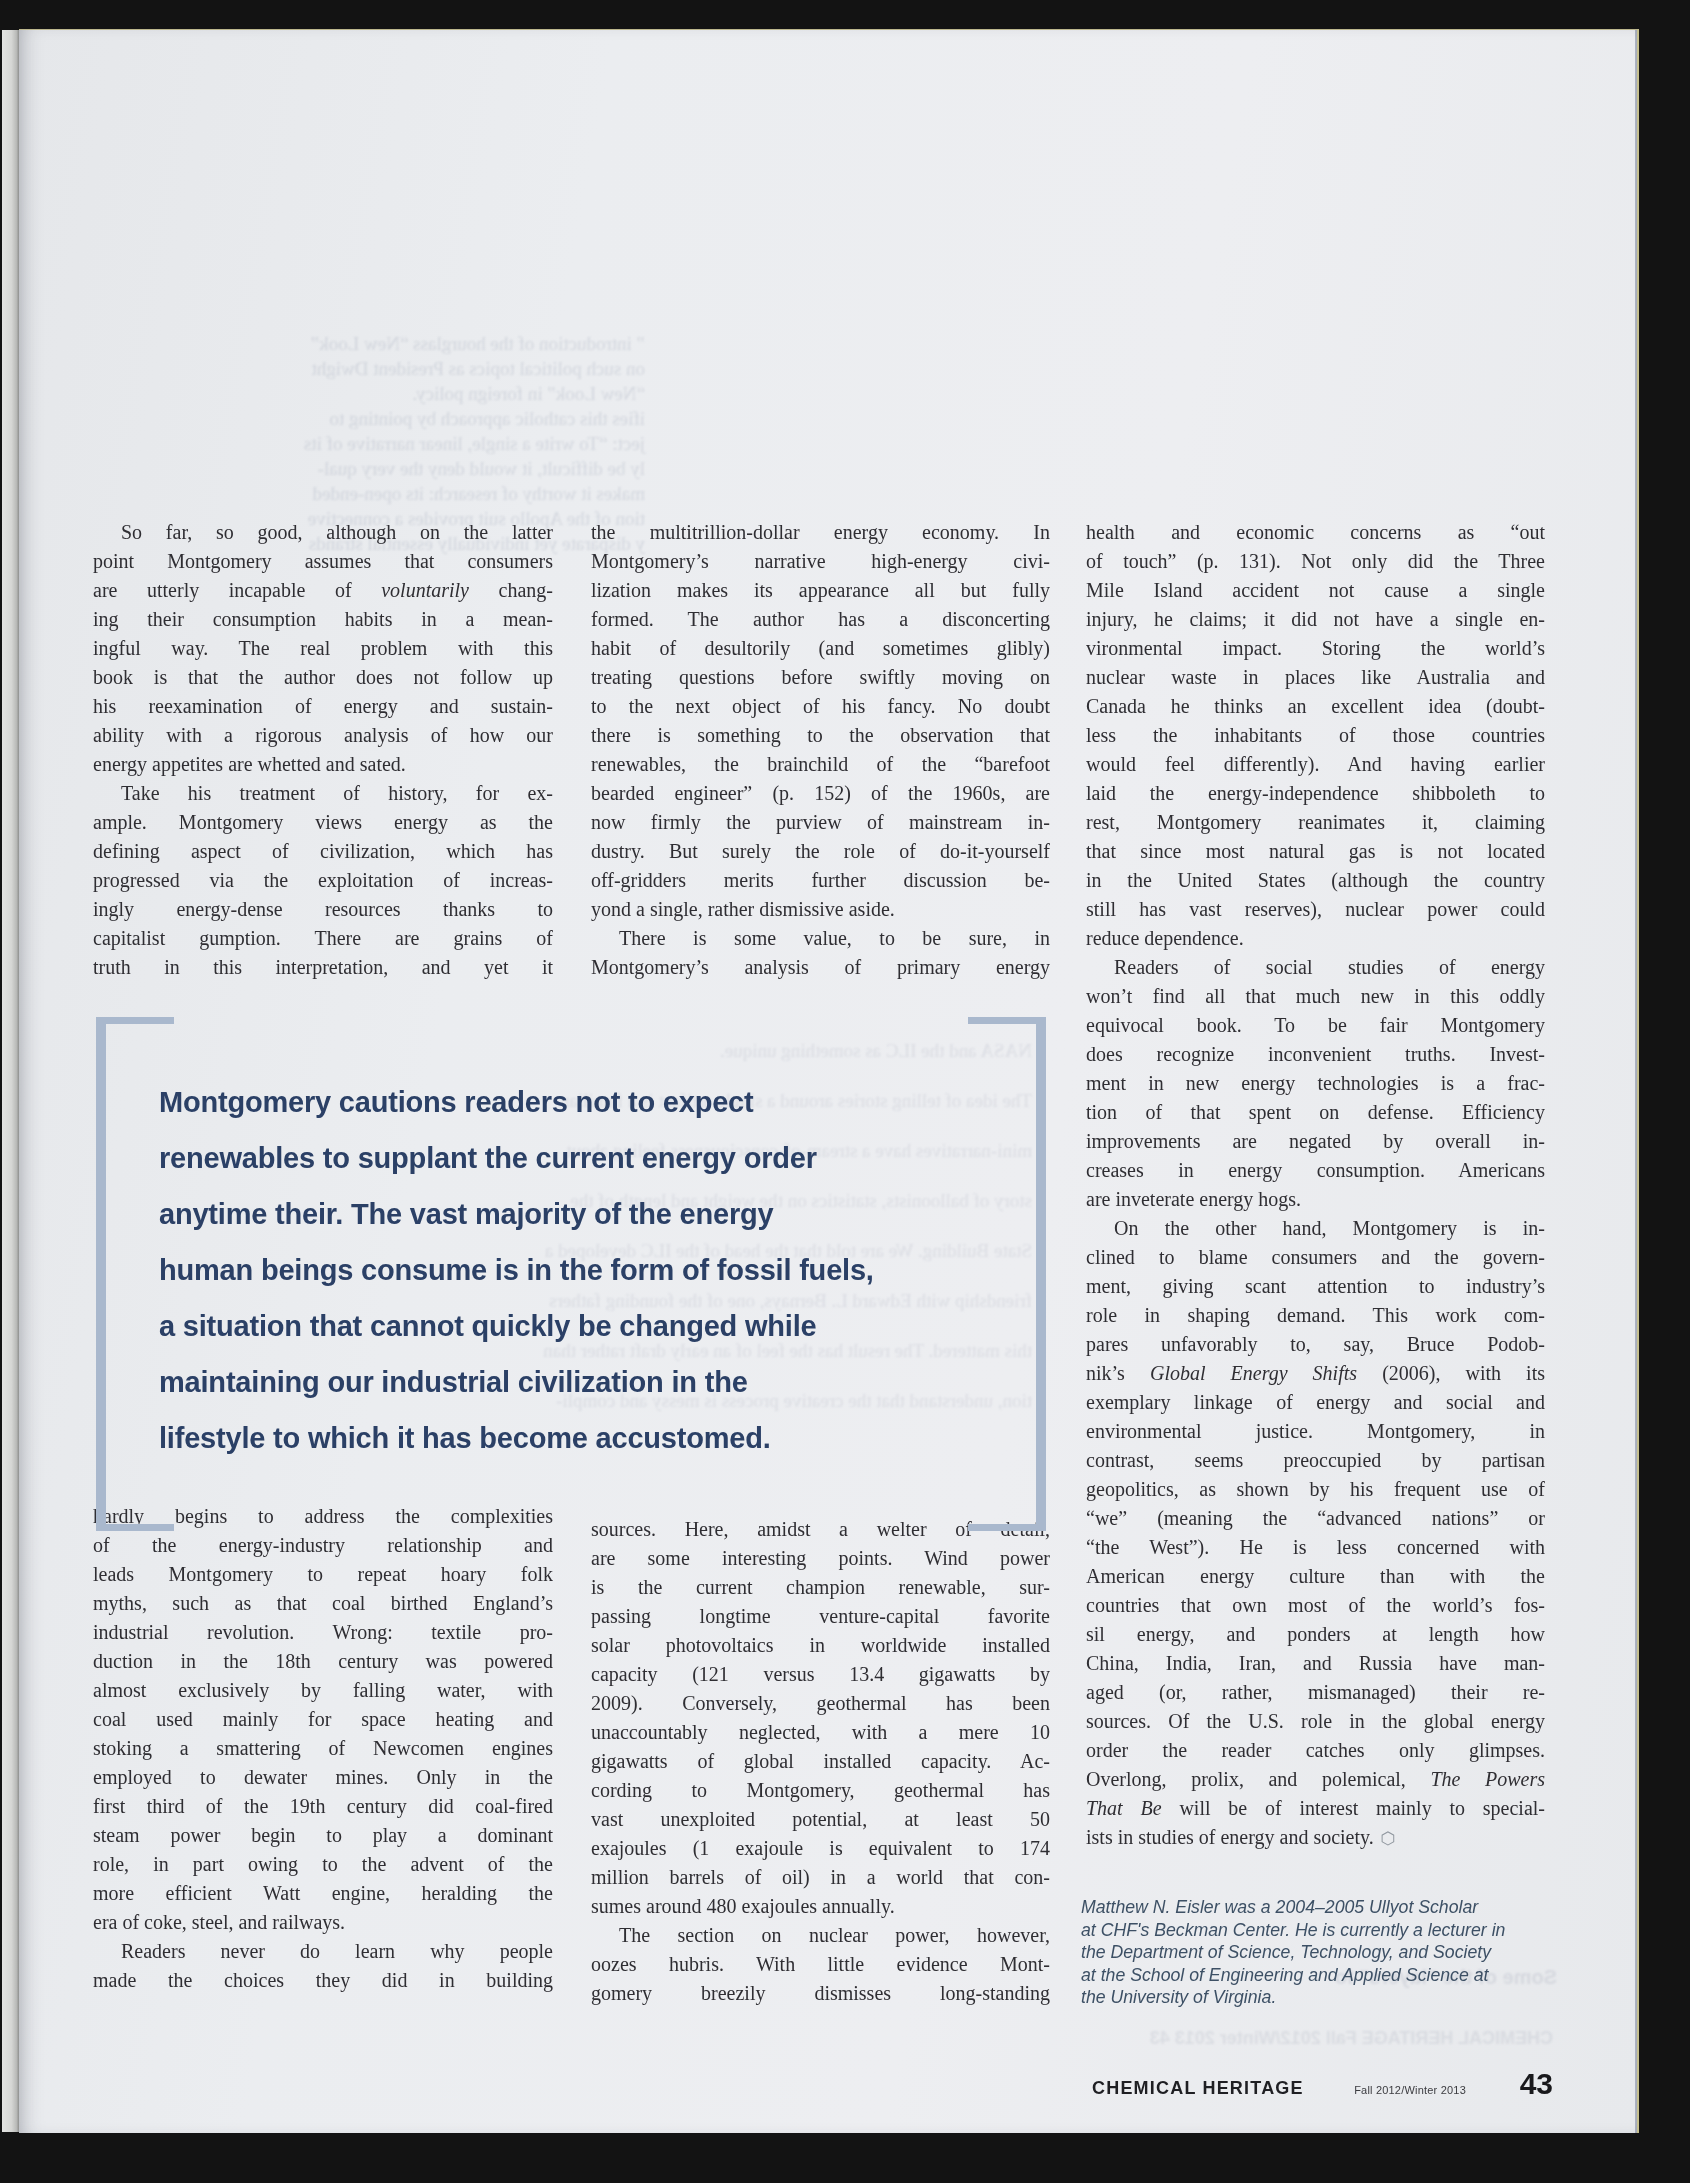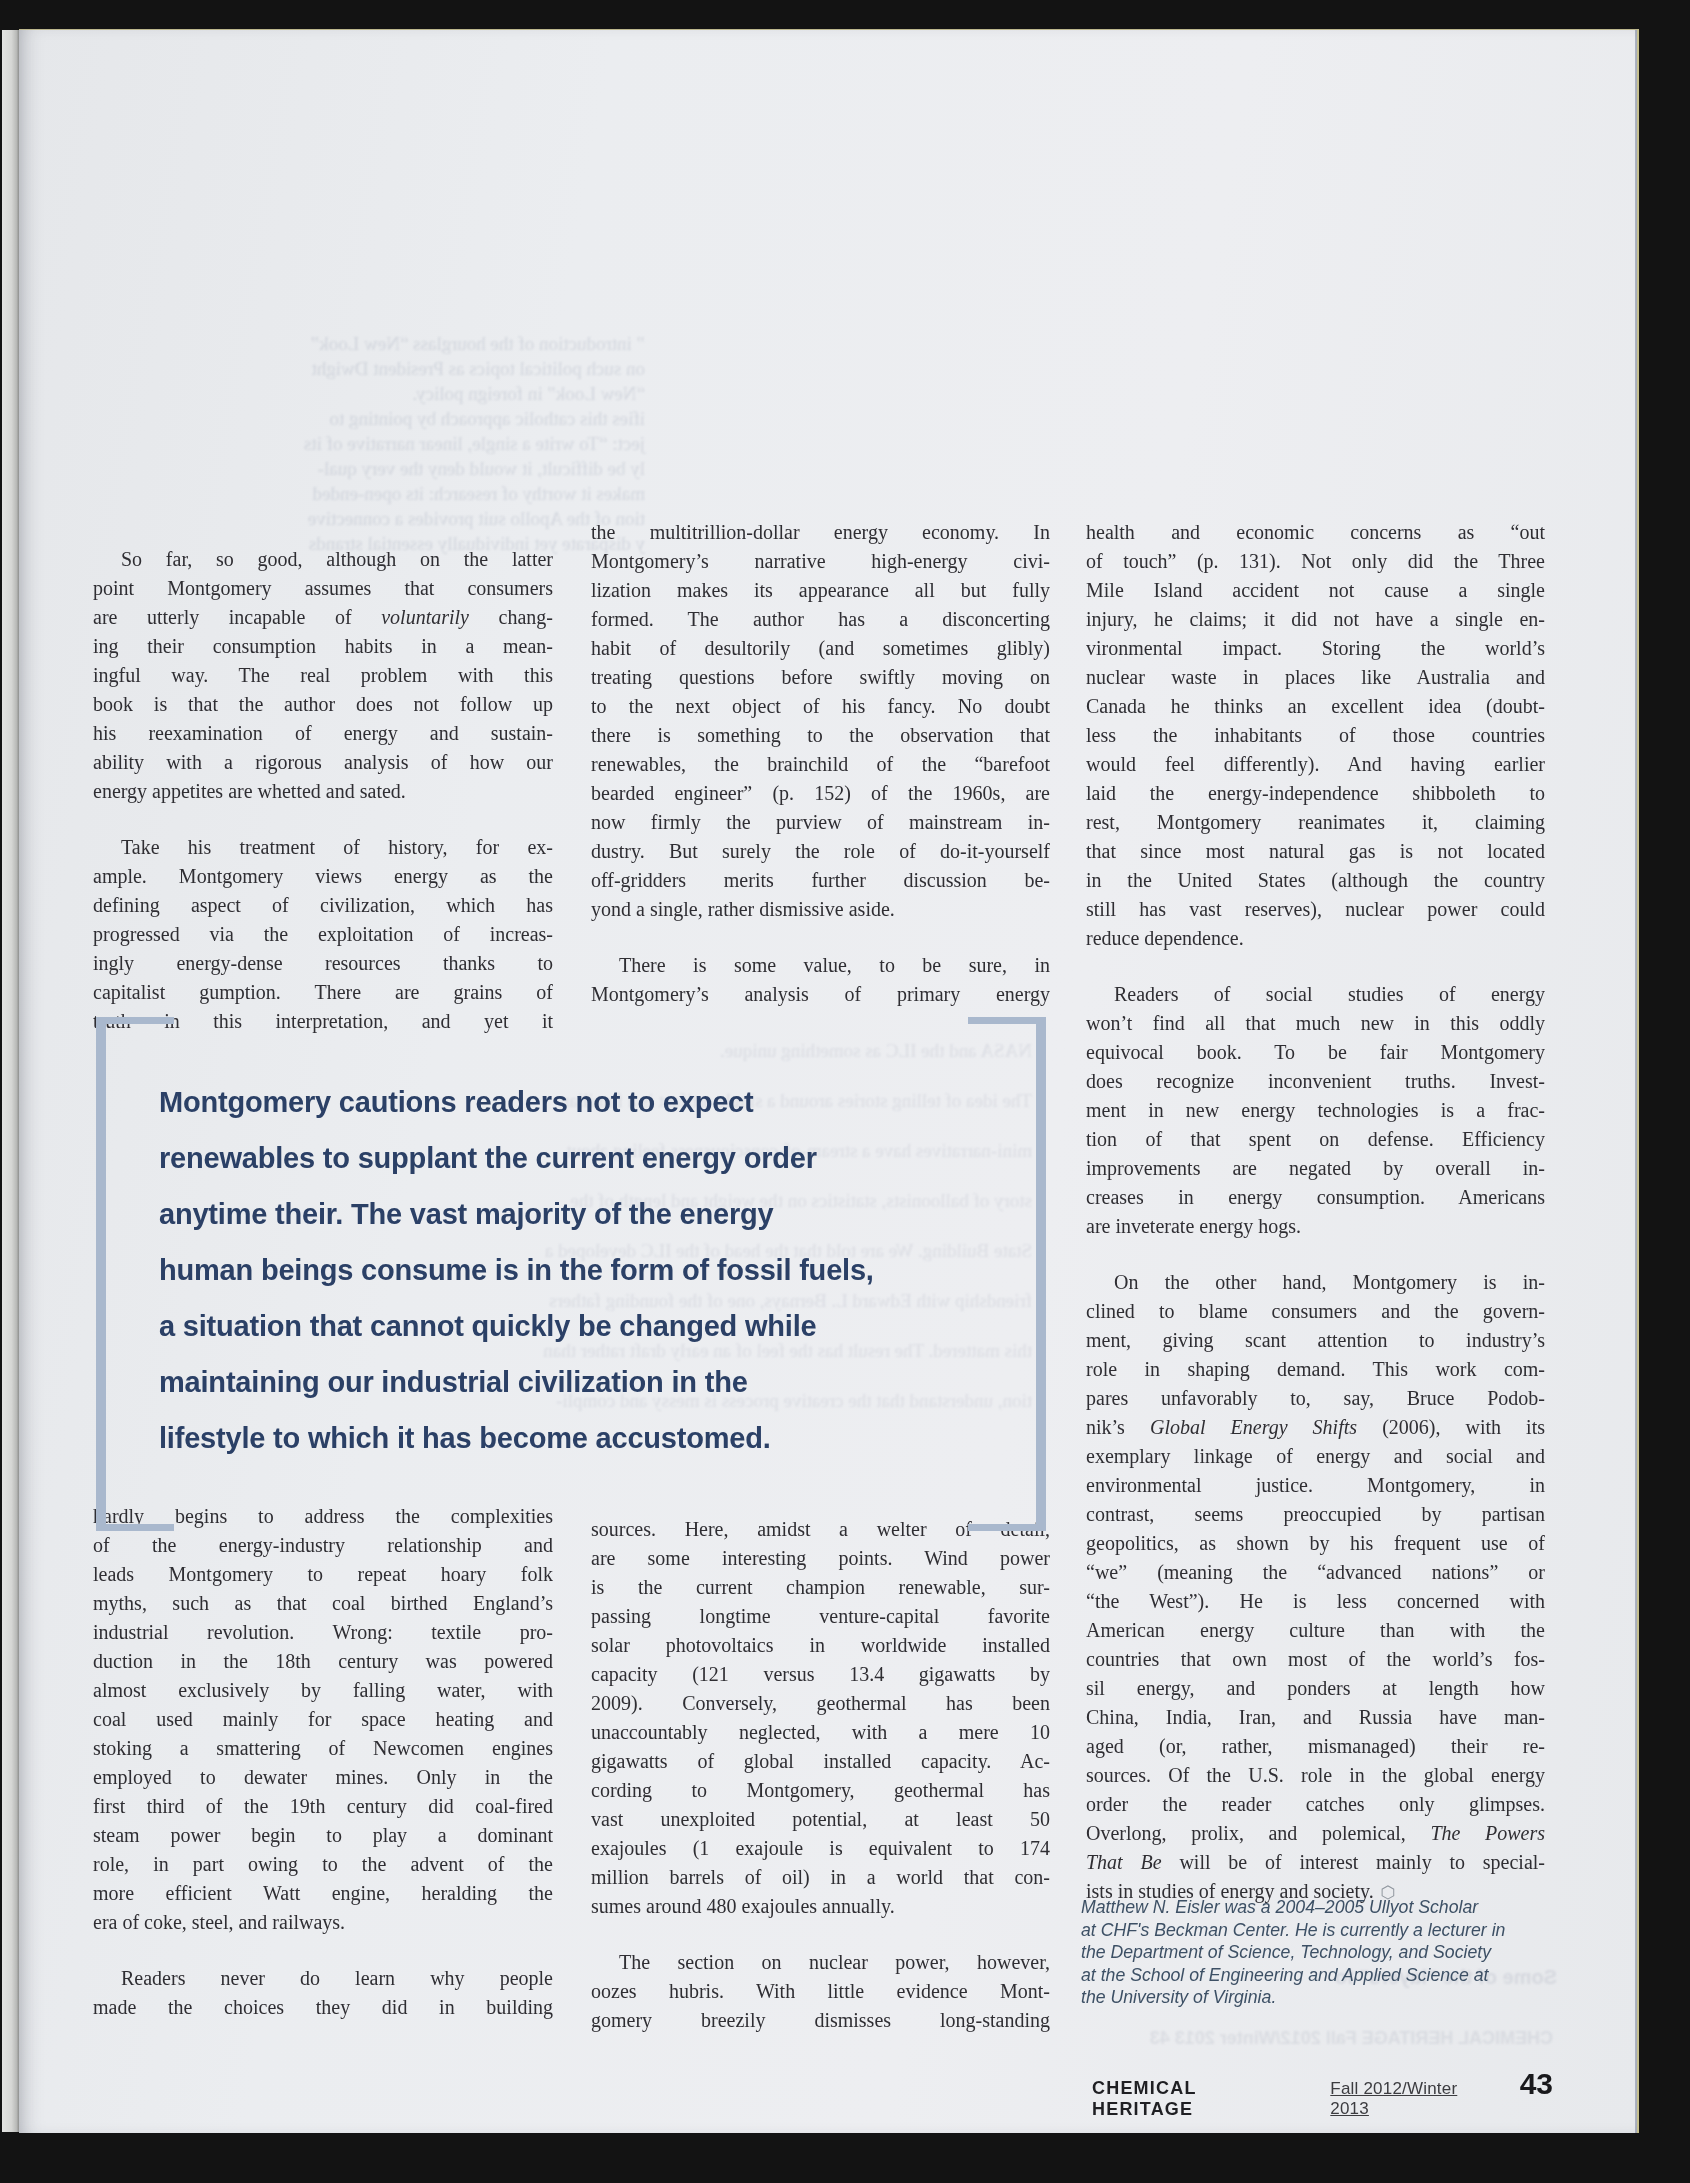--- a/index.html
+++ b/index.html
@@ -23,21 +23,21 @@
   .ghost-bio{left:1156px;top:1935px;width:382px;font-size:20px;line-height:25px;
              font-family:"Liberation Sans",sans-serif;font-weight:bold;
              color:rgba(90,102,128,.13);}
   .ghost-footer{left:1073px;top:1997px;width:461px;font-size:18px;line-height:23px;
                 font-family:"Liberation Sans",sans-serif;font-weight:bold;
                 color:rgba(90,102,128,.11);}
   
   .col{position:absolute;z-index:2;font-size:20px;line-height:29px;color:#2f2e33;}
   .col .ln{text-align:justify;text-align-last:justify;}
   .col .ln.pe{text-align-last:left;}
-  .ln.ind{text-indent:28px;margin-top:27px;}
+  .ln.ind{text-indent:28px;}
   .c1u{left:74px;top:488px;width:460px;}
   .c2u{left:572px;top:488px;width:459px;}
   .c3 {left:1067px;top:488px;width:459px;}
   .c1l{left:74px;top:1472px;width:460px;}
   .c2l{left:572px;top:1485px;width:459px;}
   em{font-style:italic;}
   .endmark{font-family:"DejaVu Sans",sans-serif;font-style:normal;color:#8f969e;
            font-size:17px;margin-left:6.7px;letter-spacing:0;}
   
   .quote-lines{position:absolute;left:140px;top:1044px;width:831px;z-index:2;
@@ -51,21 +51,21 @@
             border-top:7.6px solid #a9b8cd;border-bottom:7.6px solid #a9b8cd;}
   
   .bio{position:absolute;left:1062px;top:1866px;width:454px;z-index:2;
        font-family:"Liberation Sans",sans-serif;font-style:italic;
        font-size:17.7px;line-height:22.5px;color:#3d5065;}
   .bio .ln{text-align:left;}
   
   .footer{position:absolute;left:1073px;top:2037px;width:461px;z-index:2;
           display:flex;align-items:baseline;font-family:"Liberation Sans",sans-serif;gap:38px;}
   .footer .mag{font-weight:bold;font-size:18px;letter-spacing:1.2px;color:#1f1f23;}
-  .footer .issue{font-size:17px;color:#3c3c40;margin-left:12.4px;letter-spacing:0.2px;text-decoration:underline;}
+  .footer .issue{font-size:11px;color:#3c3c40;margin-left:12.4px;letter-spacing:0.2px;}
   .footer .pagenum{font-weight:bold;font-size:30px;color:#19191c;margin-left:auto;}
 </style>
 </head>
 <body>
 
 <div class="canvas">
   <div class="spine"></div>
 
   <div class="page">
 

